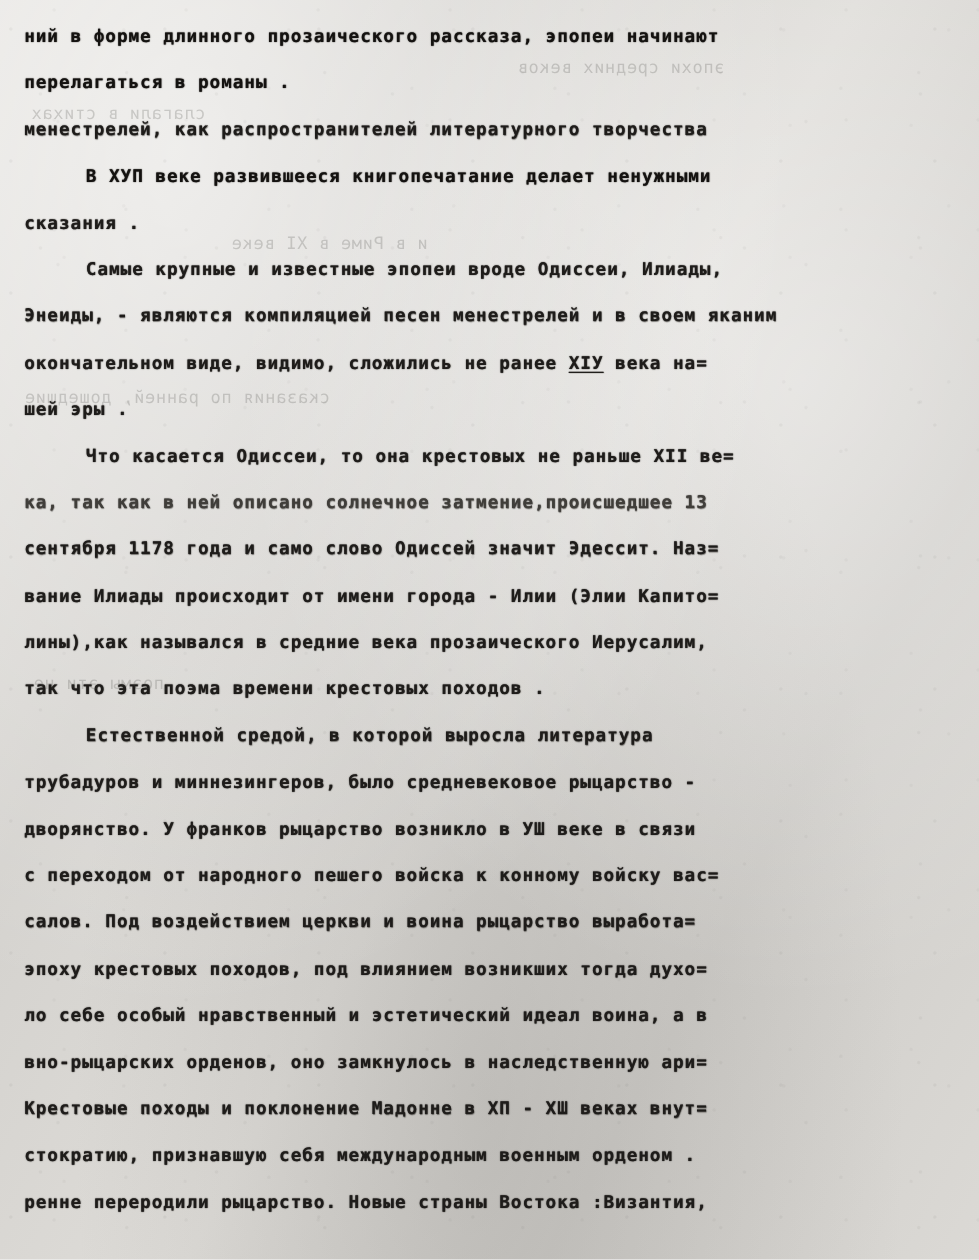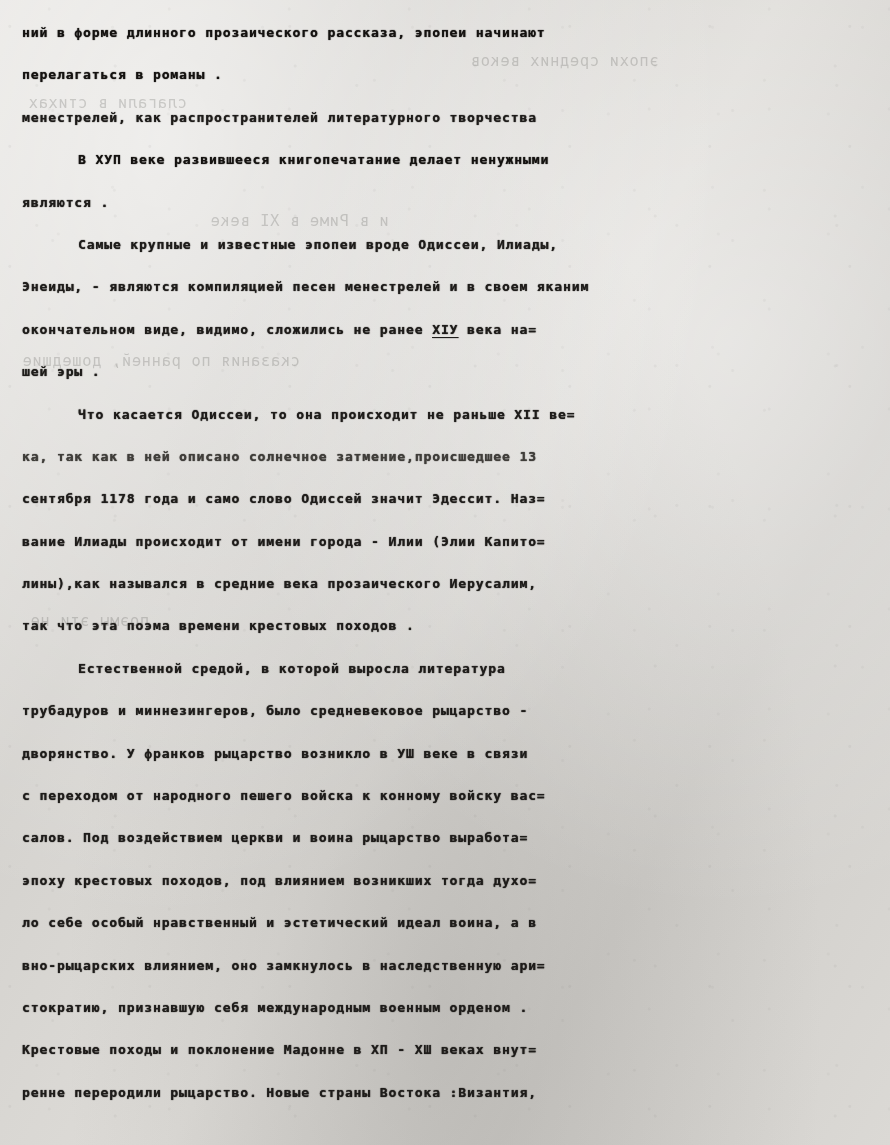--- a/index.html
+++ b/index.html
@@ -55,21 +55,21 @@
     top: 0;
     left: 0;
     right: 0;
     padding: 12px 28px 0 22px;
   }
   .line {
     position: relative;
     height: 42.4px;
     line-height: 42.4px;
     color: #1e1c1a;
-    font-size: 13px;
+    font-size: 16px;
     font-weight: bold;
     letter-spacing: 0.9px;
     white-space: nowrap;
     text-shadow:
       0 0 1.1px rgba(30,28,26,0.85),
       0.4px 0.3px 0.8px rgba(40,38,34,0.45);
   }
   .line.indent { padding-left: 56px; }
   .line .u { text-decoration: underline; text-underline-offset: 3px; }
   .line.fade { color: #34322e; opacity: 0.93; }
@@ -78,41 +78,41 @@
 </head>
 <body>
 
 <div class="page">
 
   <div class="textblock">
       <div class="line strong">ний в форме длинного прозаического рассказа, эпопеи начинают</div>
       <div class="line strong">перелагаться в романы .</div>
       <div class="line">менестрелей, как распространителей литературного творчества</div>
       <div class="line indent strong">В ХУП веке развившееся книгопечатание делает ненужными</div>
-      <div class="line">являются .</div>
+      <div class="line">сказания .</div>
       <div class="line indent">Самые крупные и известные эпопеи вроде Одиссеи, Илиады,</div>
       <div class="line">Энеиды, - являются компиляцией песен менестрелей и в своем яканим</div>
       <div class="line">окончательном виде, видимо, сложились не ранее <span class="u">ХIУ</span> века на=</div>
       <div class="line">шей эры .</div>
-      <div class="line indent">Что касается Одиссеи, то она происходит не раньше ХII ве=</div>
+      <div class="line indent">Что касается Одиссеи, то она крестовых не раньше ХII ве=</div>
       <div class="line fade">ка, так как в ней описано солнечное затмение,происшедшее 13</div>
       <div class="line">сентября 1178 года и само слово Одиссей значит Эдессит. Наз=</div>
       <div class="line">вание Илиады происходит от имени города - Илии (Элии Капито=</div>
       <div class="line">лины),как назывался в средние века прозаического Иерусалим,</div>
       <div class="line">так что эта поэма времени крестовых походов .</div>
       <div class="line indent">Естественной средой, в которой выросла литература</div>
       <div class="line">трубадуров и миннезингеров, было средневековое рыцарство -</div>
       <div class="line">дворянство. У франков рыцарство возникло в УШ веке в связи</div>
       <div class="line">с переходом от народного пешего войска к конному войску вас=</div>
       <div class="line">салов. Под воздействием церкви и воина рыцарство выработа=</div>
       <div class="line">эпоху крестовых походов, под влиянием возникших тогда духо=</div>
       <div class="line">ло себе особый нравственный и эстетический идеал воина, а в</div>
-      <div class="line">вно-рыцарских влиянием, оно замкнулось в наследственную ари=</div>
+      <div class="line">вно-рыцарских орденов, оно замкнулось в наследственную ари=</div>
+      <div class="line">Крестовые походы и поклонение Мадонне в ХП - ХШ веках внут=</div>
       <div class="line">стократию, признавшую себя международным военным орденом .</div>
-      <div class="line">Крестовые походы и поклонение Мадонне в ХП - ХШ веках внут=</div>
       <div class="line">ренне переродили рыцарство. Новые страны Востока :Византия,</div>
     </div>
 
   <div class="bleedlayer">
       <div class="bleed" style="top: 52px; left: 470px; right: auto;">эпохи средних веков</div>
       <div class="bleed" style="top: 94px; left: 28px; right: auto;">слагали в стихах</div>
       <div class="bleed" style="top: 212px; left: 210px; right: auto;">и в Риме в ХI веке</div>
       <div class="bleed" style="top: 352px; left: 22px; right: auto;">сказания по ранней, дошедшие</div>
       <div class="bleed" style="top: 612px; left: 30px; right: auto;">поэмы эти не</div>
     </div>

